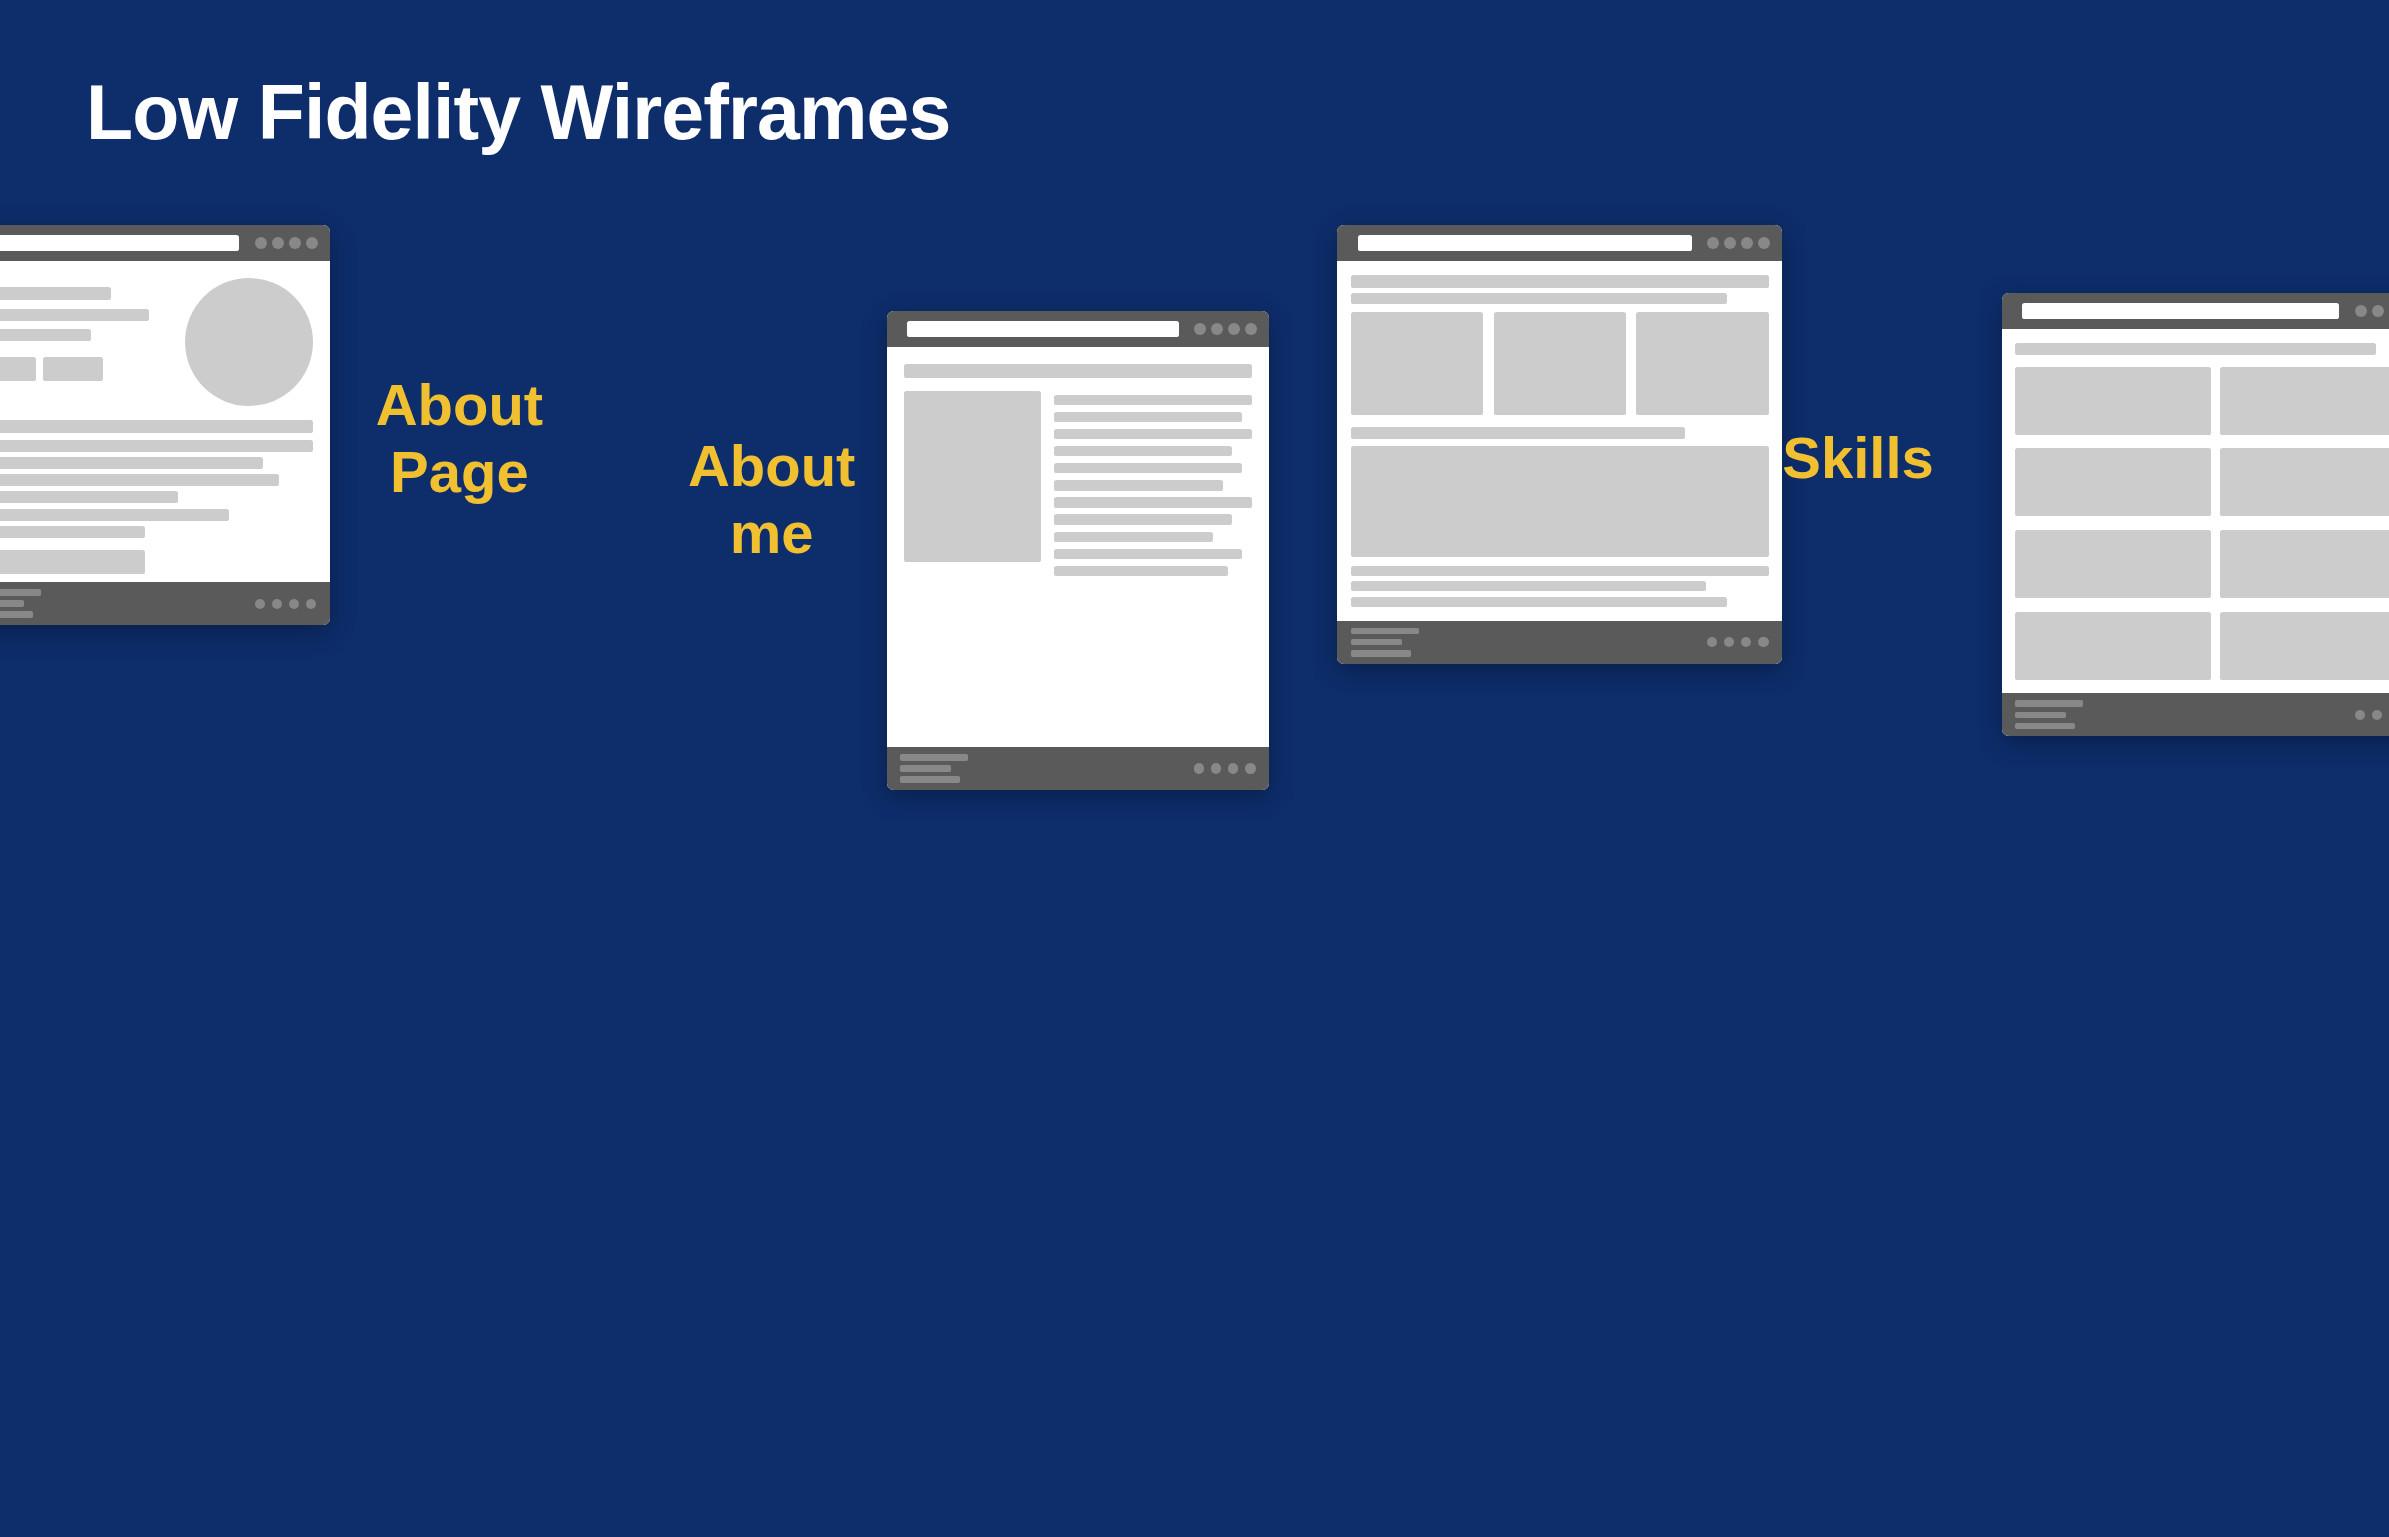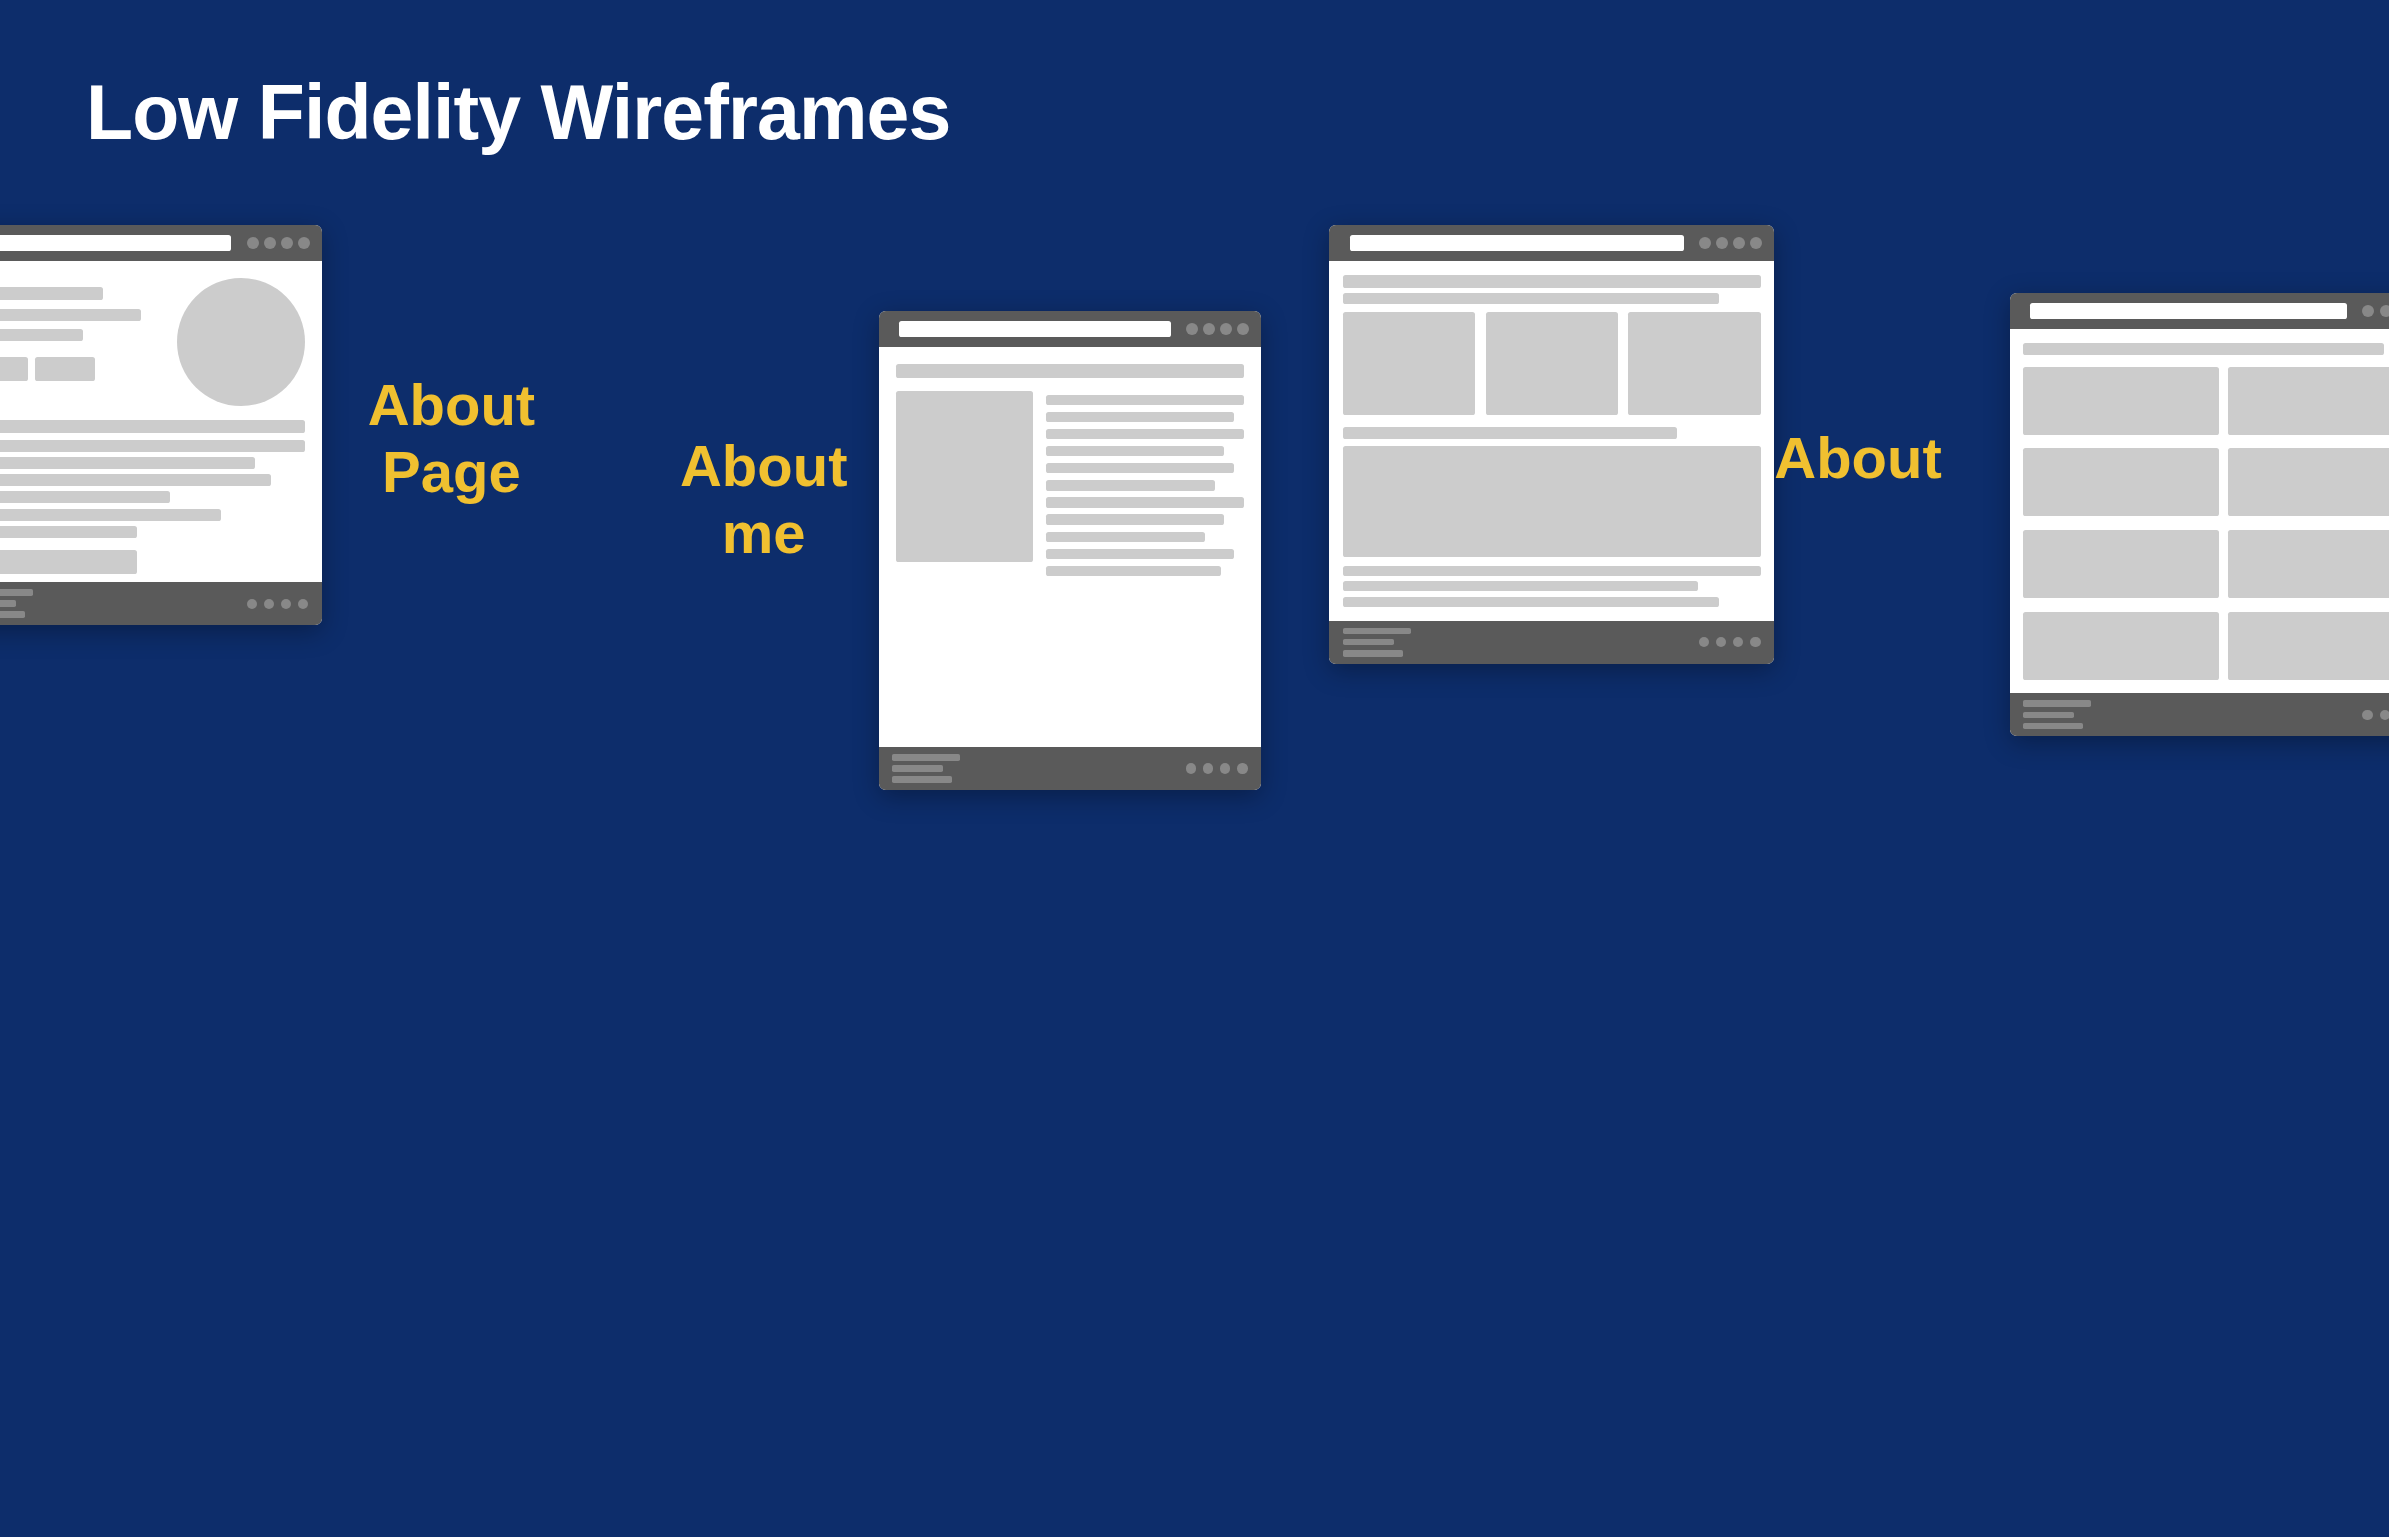--- a/index.html
+++ b/index.html
@@ -400,21 +400,21 @@
           <div class="footer-line" style="width:60px;"></div>
         </div>
         <div class="footer-dots">
           <div class="footer-dot"></div>
           <div class="footer-dot"></div>
           <div class="footer-dot"></div>
           <div class="footer-dot"></div>
         </div>
       </div>
     </div>
-    <div class="wireframe-label-below">About</div>
+    <div class="wireframe-label-below">Skills</div>
   </div>
 
   <div class="wireframe-group">
     <div class="browser projects-browser">
       <div class="browser-bar">
         <div class="browser-url"></div>
         <div class="browser-dots">
           <div class="browser-dot"></div>
           <div class="browser-dot"></div>
           <div class="browser-dot"></div>

